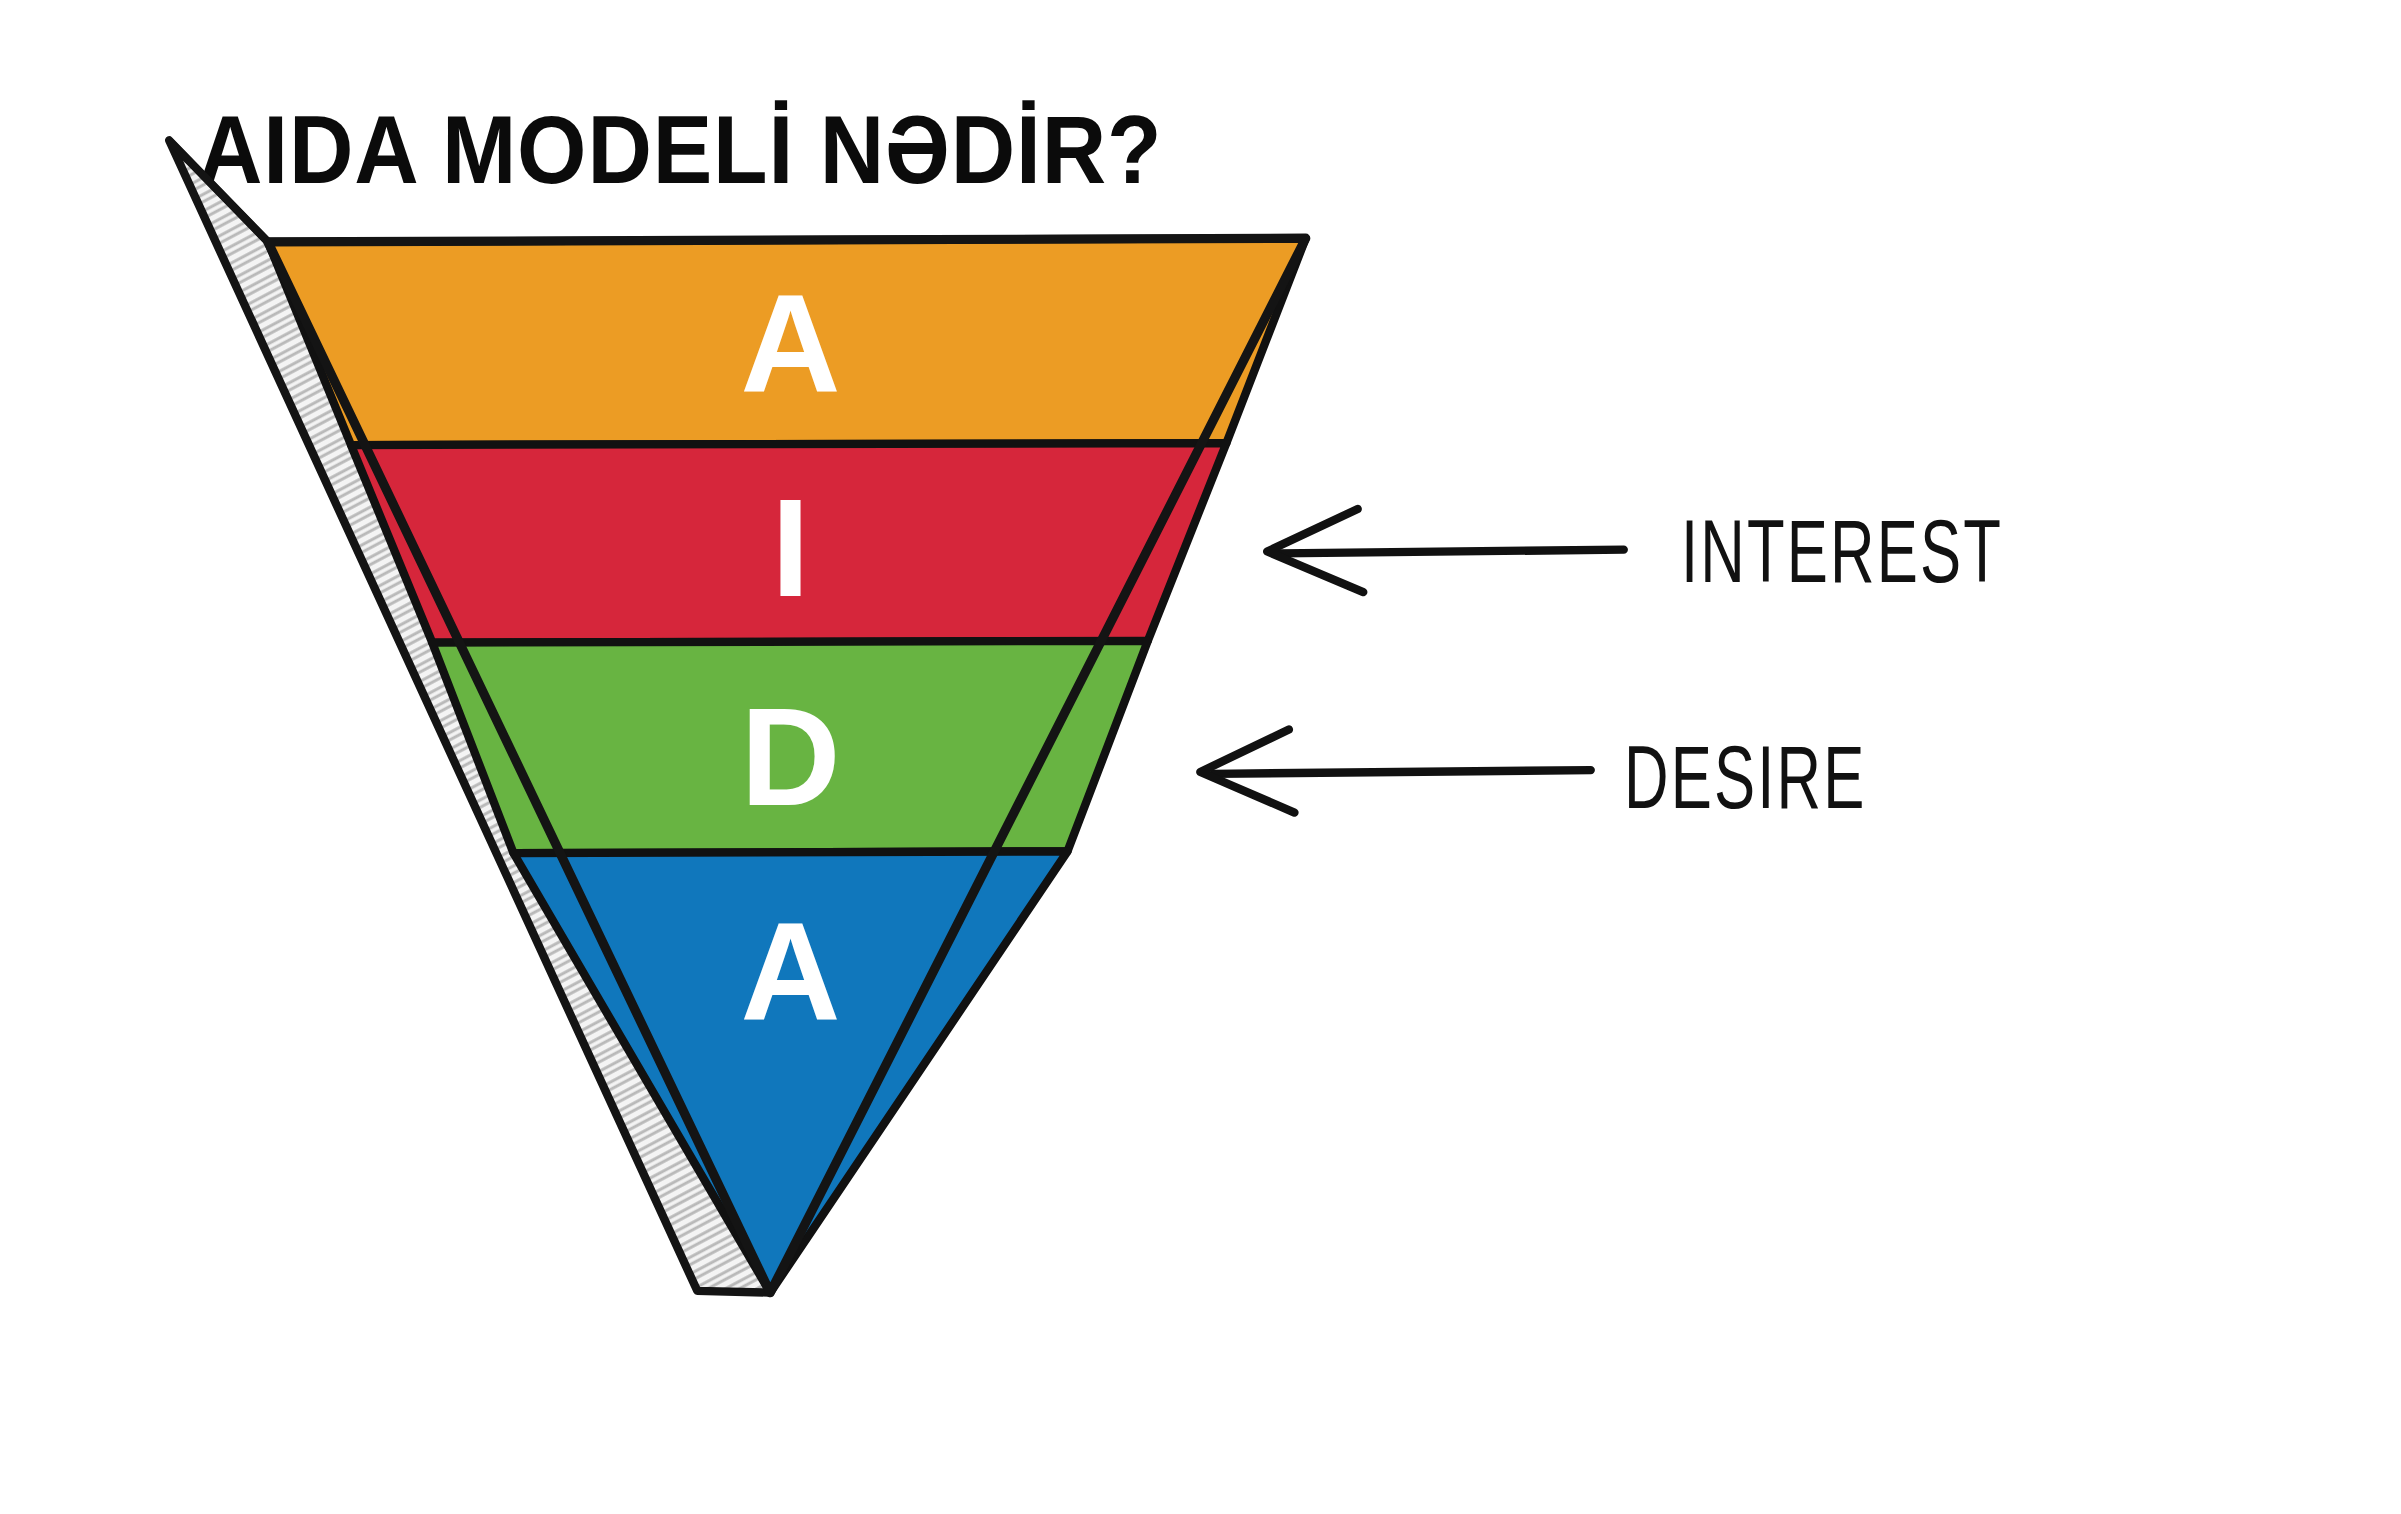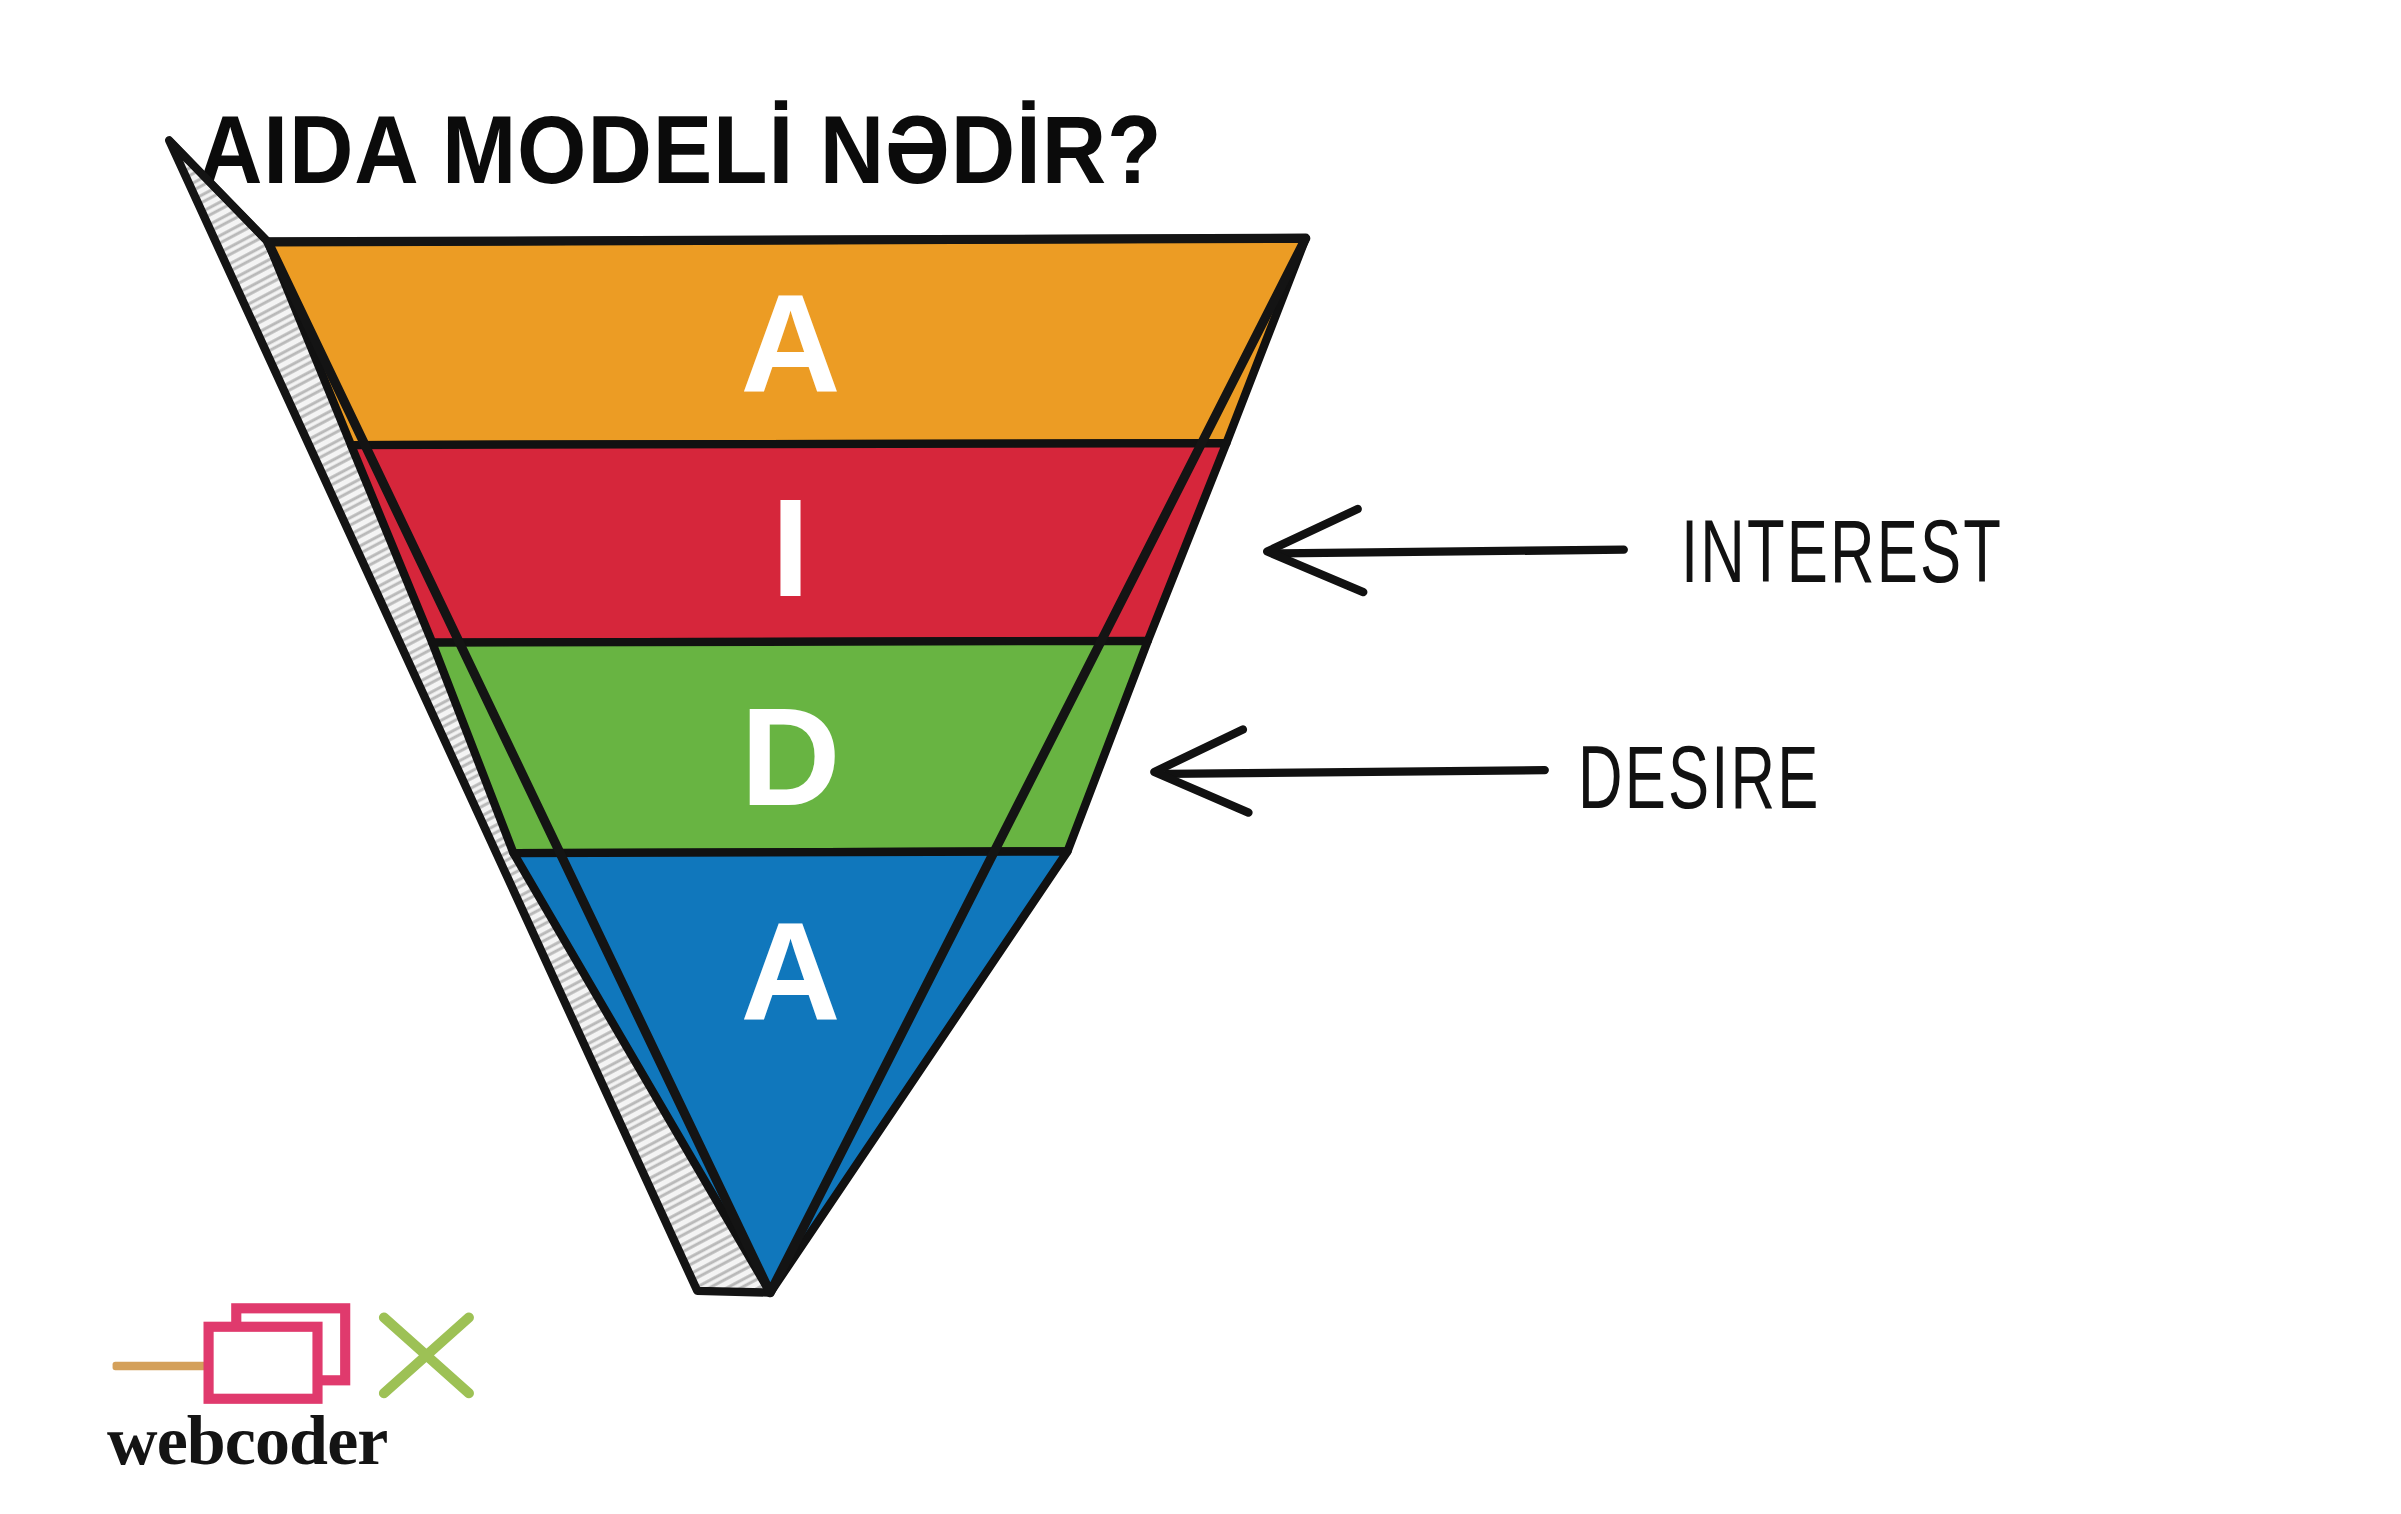--- a/index.html
+++ b/index.html
@@ -153,40 +153,24 @@
 
 
   <div class="callout" style="left:1219px; top:496px;gap:24px;">
     <svg class="arrow-svg" width="388" height="111" viewBox="0 0 420 120">
       <path d="M 410 58 L 38 62" stroke="#111111" stroke-width="9" fill="none" stroke-linecap="round"></path>
       <path d="M 122 14 L 24 60 L 128 104" stroke="#111111" stroke-width="9" fill="none" stroke-linecap="round" stroke-linejoin="round"></path>
     </svg>
     <span class="label">INTEREST</span>
   </div>
 
-  <div class="callout" style="left:1108px; top:722px;">
+  <div class="callout" style="left:1154px; top:722px;">
     <svg class="arrow-svg" width="420" height="111" viewBox="0 0 455 120">
       <path d="M 445 52 L 36 56" stroke="#111111" stroke-width="9" fill="none" stroke-linecap="round"></path>
       <path d="M 118 8 L 22 54 L 124 98" stroke="#111111" stroke-width="9" fill="none" stroke-linecap="round" stroke-linejoin="round"></path>
     </svg>
     <span class="label">DESIRE</span>
   </div>
 
 
-  <div id="brand-logo">
-    <svg width="397" height="120" viewBox="0 0 430 130" xmlns="http://www.w3.org/2000/svg">
-
-      <rect x="6" y="80" width="104" height="9" rx="3" fill="#D4A05A"></rect>
-
-      <rect x="140" y="22" width="118" height="78" fill="none" stroke="#E03A6D" stroke-width="11"></rect>
-
-      <rect x="110" y="42" width="118" height="78" fill="#ffffff" stroke="#E03A6D" stroke-width="11"></rect>
-
-      <g stroke="#9DC155" stroke-width="11" stroke-linecap="round">
-        <path d="M 300 32 L 392 114"></path>
-        <path d="M 392 32 L 300 114"></path>
-      </g>
-    </svg>
-    <div id="brand-wordmark" style="color: rgb(20, 20, 20);">webcoder</div>
-  </div>
 
 </div>
 
 
 </body></html>

